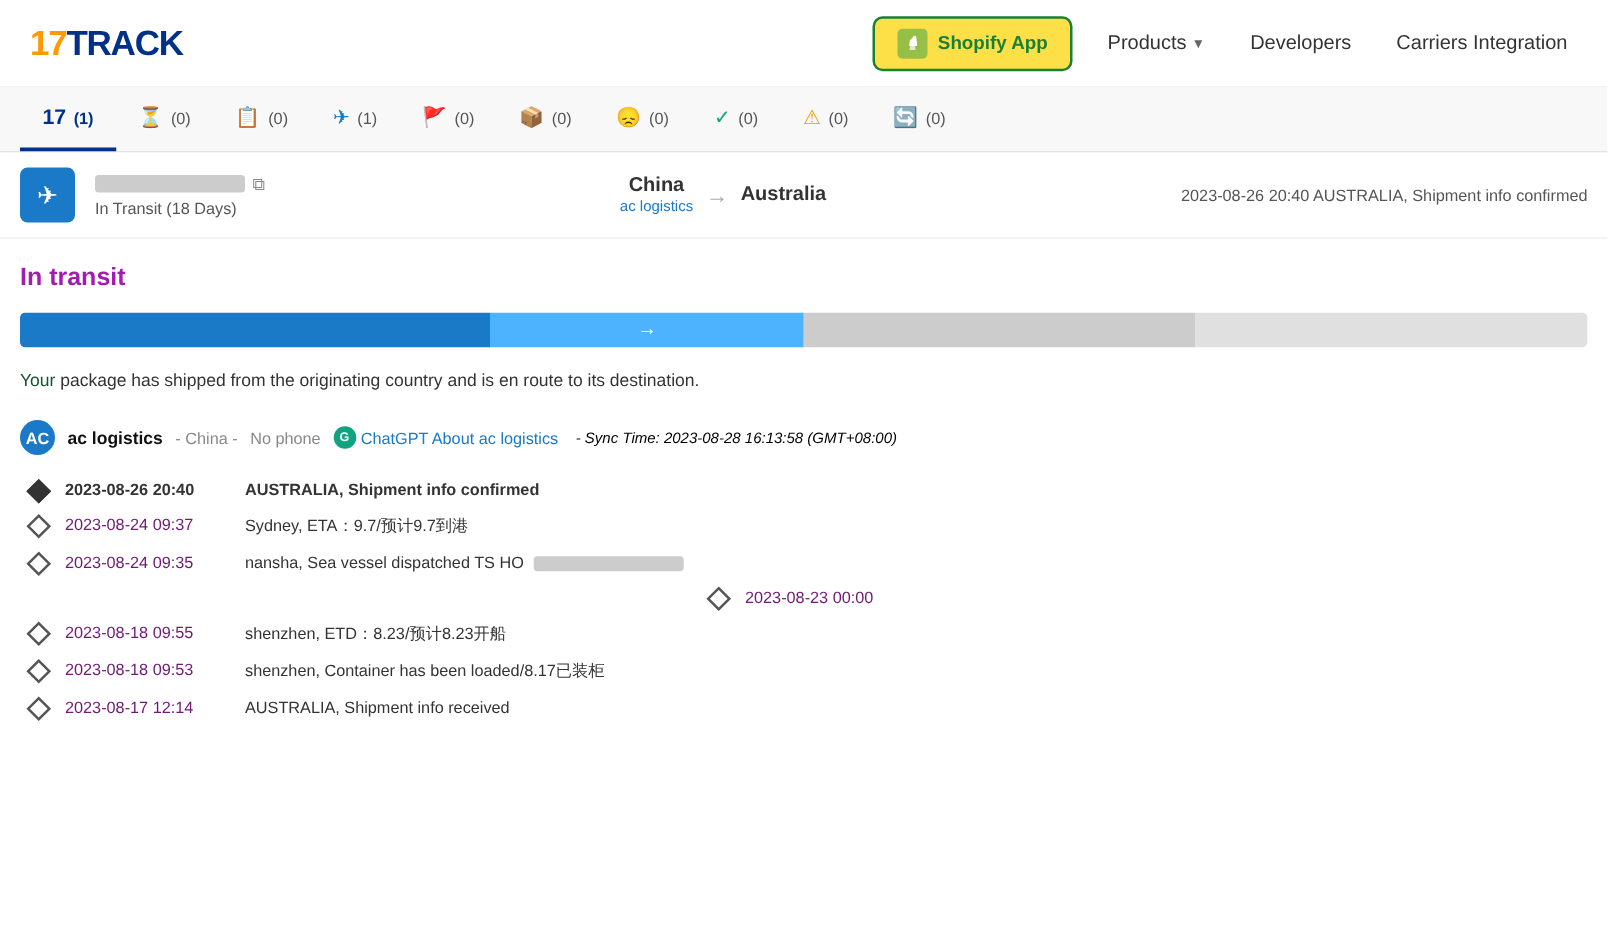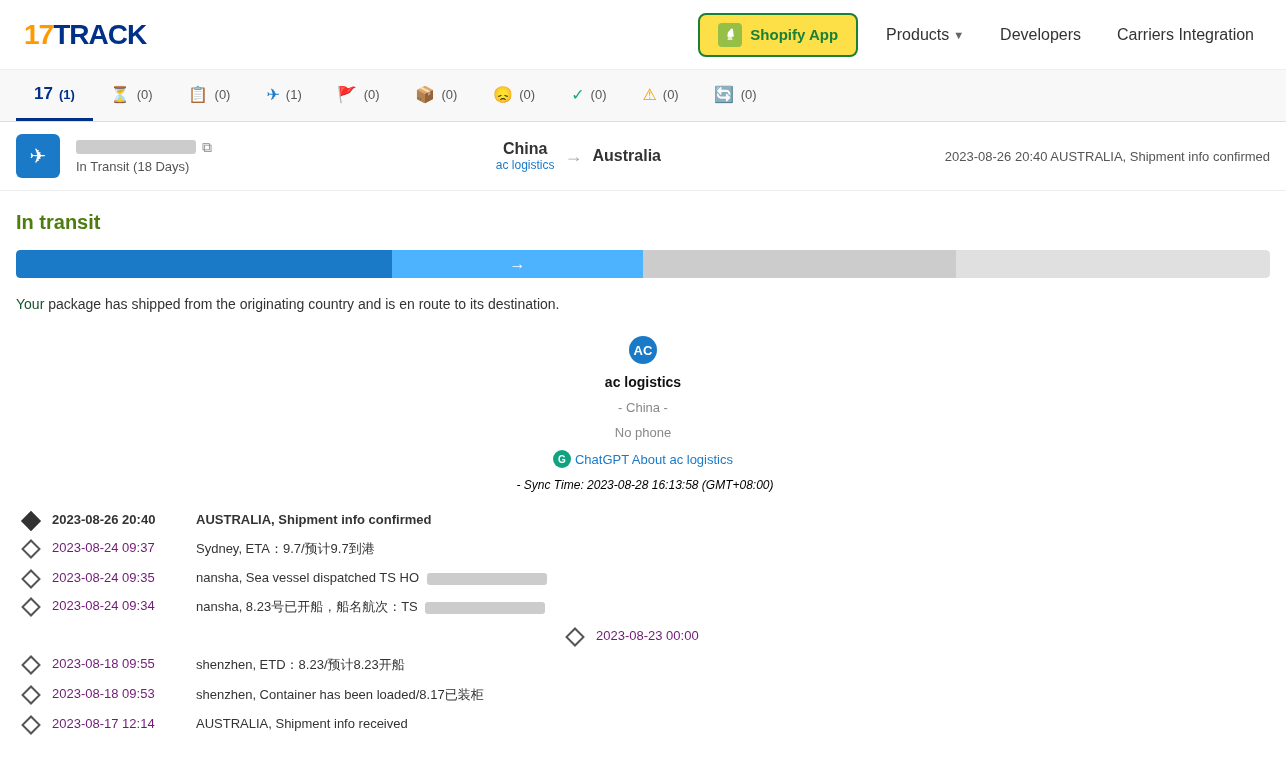--- a/index.html
+++ b/index.html
@@ -132,21 +132,21 @@
     }
     .track-origin { text-align: center; }
     .track-origin-country { font-size: 16px; color: #333; font-weight: bold; }
     .track-carrier { font-size: 12px; color: #1a7ac8; }
     .track-arrow { color: #aaa; font-size: 18px; }
     .track-dest { font-size: 16px; color: #333; font-weight: bold; }
     .track-timestamp { font-size: 13px; color: #555; margin-left: auto; white-space: nowrap; }
 
     
     .main-content { padding: 20px 16px; }
-    .section-title { font-size: 20px; font-weight: bold; color: #4d7c0f; margin-bottom: 16px; }
+    .section-title { font-size: 20px; font-weight: bold; color: #a21caf; margin-bottom: 16px; }
 
     
     .progress-bar-container {
       display: flex;
       align-items: center;
       height: 28px;
       margin-bottom: 18px;
       border-radius: 4px;
       overflow: hidden;
     }
@@ -182,21 +182,20 @@
     .package-desc span.highlight { color: #14532d; }
 
     
     .carrier-section { margin-bottom: 16px; }
     .carrier-header {
       display: flex;
       align-items: center;
       gap: 10px;
       margin-bottom: 14px;
       font-size: 14px;
-      flex-direction: column;
     }
     .carrier-logo {
       width: 28px;
       height: 28px;
       background: #1a7ac8;
       border-radius: 50%;
       display: flex;
       align-items: center;
       justify-content: center;
       color: #fff;
@@ -406,28 +405,20 @@
 
       <div class="event-row">
         <div class="event-dot"></div>
         <div class="event-time">2023-08-24 09:35</div>
         <div class="event-desc">
           <span>nansha, Sea vessel dispatched TS HO</span>
           <span class="event-desc-blurred"></span>
         </div>
       </div>
 
-      <div class="event-row">
-        <div class="event-dot"></div>
-        <div class="event-time">2023-08-24 09:34</div>
-        <div class="event-desc">
-          <span>nansha, 8.23号已开船，船名航次：TS </span>
-          <span class="event-desc-blurred"></span>
-        </div>
-      </div>
 
       <div class="event-row">
         <div class="event-dot"></div>
         <div class="event-time">2023-08-23 00:00</div>
       </div>
 
       <div class="event-row">
         <div class="event-dot"></div>
         <div class="event-time">2023-08-18 09:55</div>
         <div class="event-desc">shenzhen, ETD：8.23/预计8.23开船</div>

